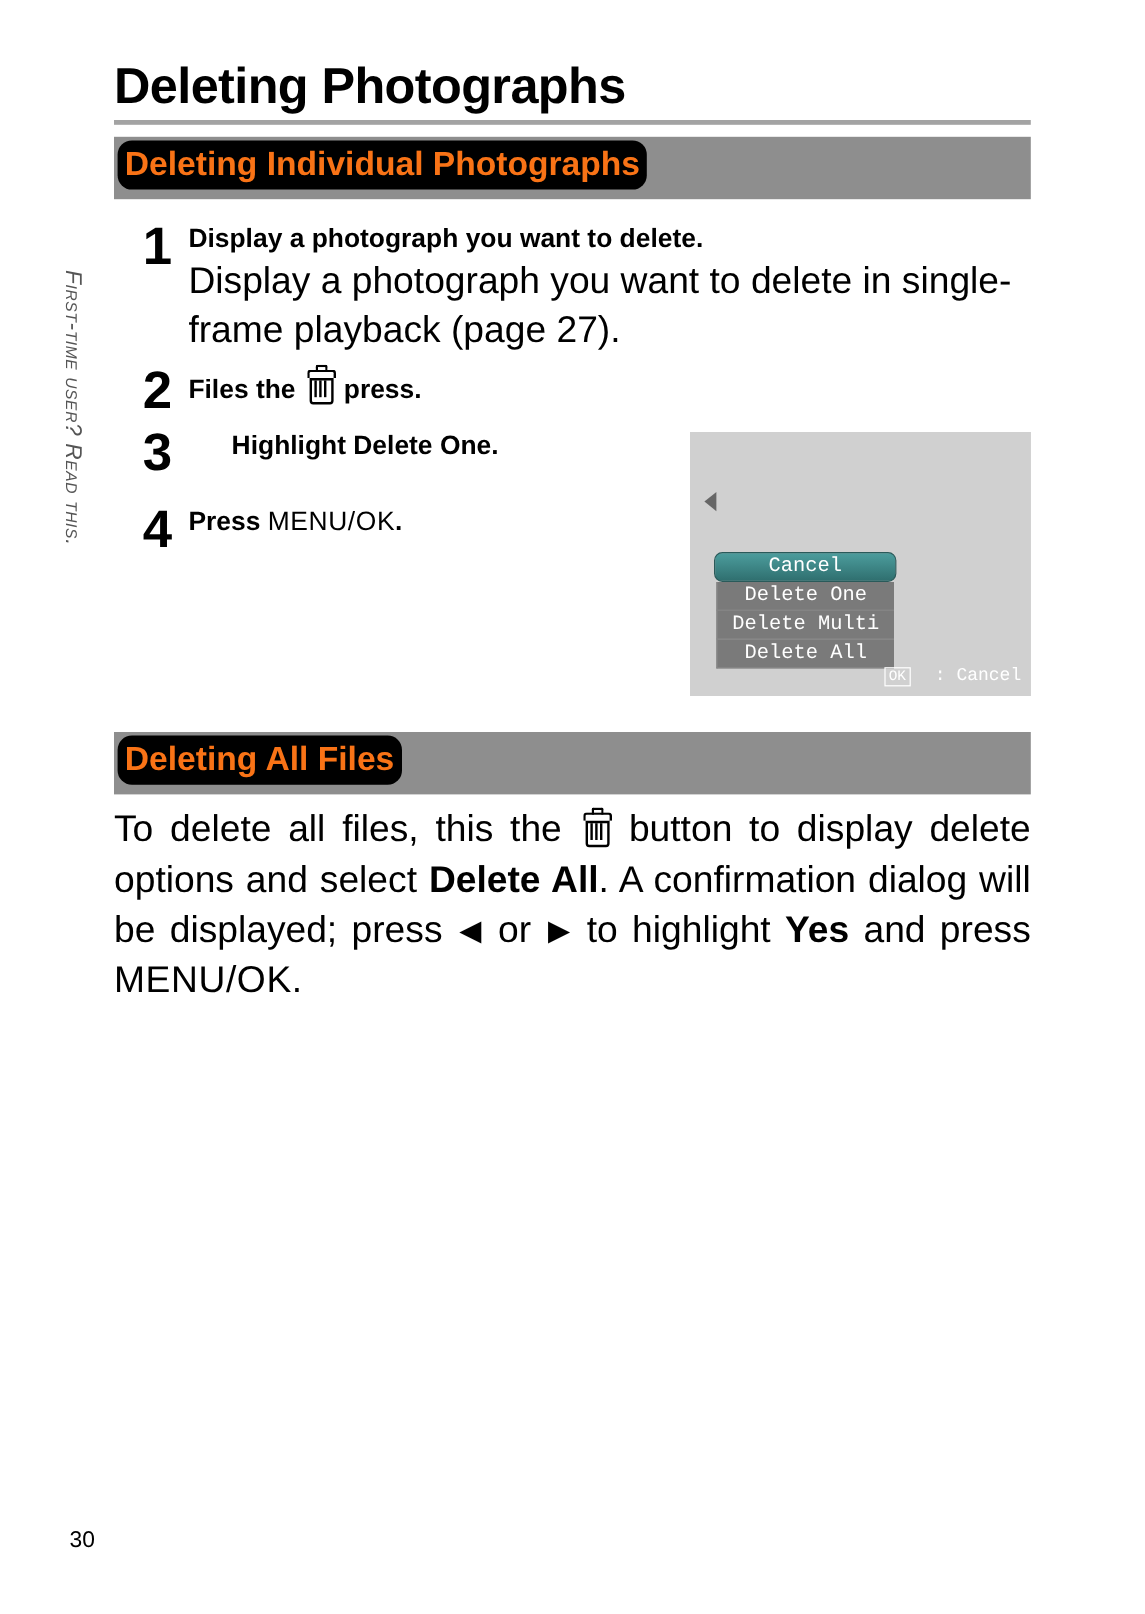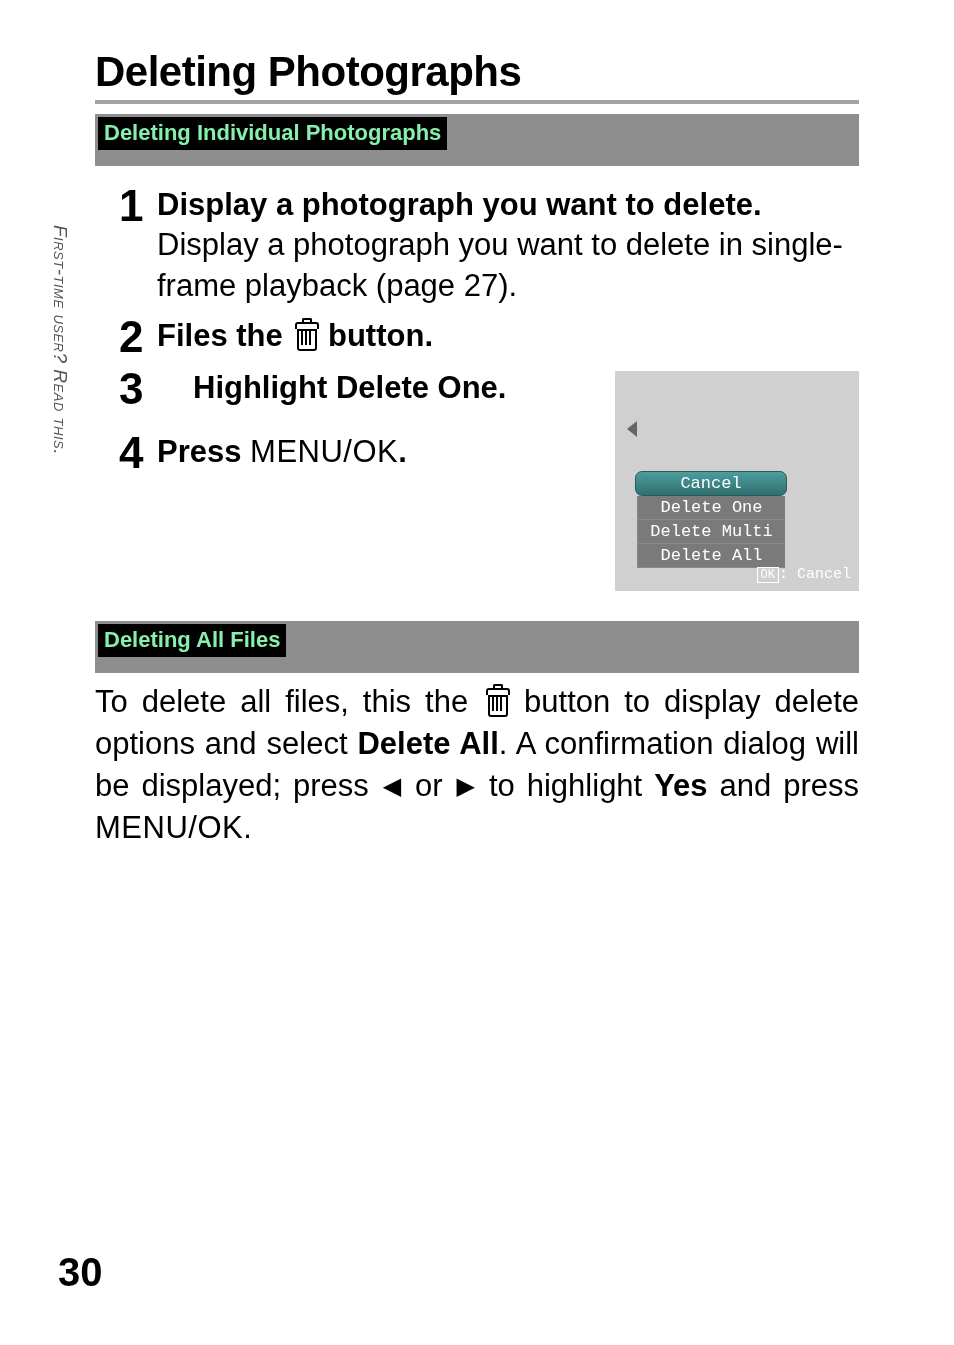--- a/index.html
+++ b/index.html
@@ -54,29 +54,30 @@
     background: #8e8e8e;
     height: 52px;
     display: flex;
     align-items: flex-start;
     padding-left: 3px;
     padding-top: 3px;
     box-sizing: border-box;
   }
   .subheading-inner {
     background: #000;
-    color: #86efac;
-    font-size: 22px;
+    color: #f97316;
+    font-size: 28px;
     font-weight: 800;
     font-family: Arial, Helvetica, sans-serif;
     font-stretch: condensed;
     letter-spacing: 0px;
     padding: 3px 6px 4px 6px;
     display: inline-block;
     line-height: 1.2;
+    border-radius: 12px;
   }
 
   .steps-area {
     padding: 18px 0 0 24px;
   }
   .step {
     display: flex;
     align-items: flex-start;
     margin-bottom: 8px;
   }
@@ -87,21 +88,21 @@
     font-stretch: condensed;
     line-height: 1;
     margin-right: 10px;
     flex: 0 0 auto;
     min-width: 28px;
   }
   .step-body {
     flex: 1 1 auto;
   }
   .step-title {
-    font-size: 31px;
+    font-size: 22px;
     font-weight: 700;
     line-height: 1.2;
     margin-top: 2px;
   }
   .step-text {
     font-size: 31px;
     font-weight: 400;
     line-height: 1.32;
     margin-top: 2px;
   }
@@ -117,21 +118,21 @@
     flex: 1 1 auto;
     margin-left: 36px;
   }
   .step3-text .step-text {
     text-align: justify;
     text-align-last: left;
   }
 
   
   .cam-dialog {
-    width: 244px;
+    width: 284px;
     height: 220px;
     background: #d0d0d0;
     position: relative;
     box-sizing: border-box;
     border: 2px solid #d0d0d0;
     margin-top: 4px;
     flex: 0 0 auto;
   }
   .cam-left-arrow {
     position: absolute;
@@ -162,21 +163,21 @@
     background: linear-gradient(#4c9d9d, #2f6f6f);
     border: 1px solid #2a5a5a;
     border-radius: 7px;
     margin:0 -2px;
     padding: 2px 0;
   }
   .cam-execute {
     position: absolute;
     right: 6px;
     bottom: 6px;
-    display:flex; align-items:center; gap:0;
+    display:flex; align-items:center; gap:20px;
   }
   .ok-badge {
     display:inline-block;
     padding: 0 3px;
     border:1.5px solid #fff;
     color:#fff;
     font-family:"Courier New",monospace;
     font-size:12px;
     line-height:14px;
   }
@@ -193,22 +194,22 @@
     font-size: 31px;
     line-height: 1.35;
     text-align: justify;
     margin-top: 8px;
   }
 
   .page-num {
     position: absolute;
     left: 58px;
     bottom: 50px;
-    font-size: 40px;
-    font-weight: 700;
+    font-size: 19px;
+    font-weight: 400;
   }
 
   
   .trash-icon {
     display:inline-block; width:24px; height:26px;
     position:relative; top:2px; margin:0 2px;
   }
   .trash-icon .lid { position:absolute; left:2px; top:0; width:20px; height:5px; border:2.5px solid #000; border-bottom:none; border-radius:3px 3px 0 0;}
   .trash-icon .handle { position:absolute; left:9px; top:-4px; width:6px; height:4px; border:2px solid #000; border-bottom:none; border-radius:2px 2px 0 0;}
   .trash-icon .body { position:absolute; left:4px; top:7px; width:16px; height:18px; border:2.5px solid #000; border-radius:0 0 3px 3px;}
@@ -245,21 +246,21 @@
 
     <div class="step">
       <div class="step-num">2</div>
       <div class="step-body">
         <div class="step-title">
           <span>Files the </span>
           <span class="trash-icon">
             <span class="handle"></span><span class="lid"></span><span class="body"></span>
             <span class="line l1"></span><span class="line l2"></span><span class="line l3"></span>
           </span>
-          <span> button.</span>
+          <span> press.</span>
         </div>
       </div>
     </div>
 
     <div class="step3-row">
       <div style="flex:1 1 auto;">
         <div class="step" style="margin-bottom:4px;">
           <div class="step-num">3</div>
           <div class="step-body step3-text">
             <div class="step-title">

